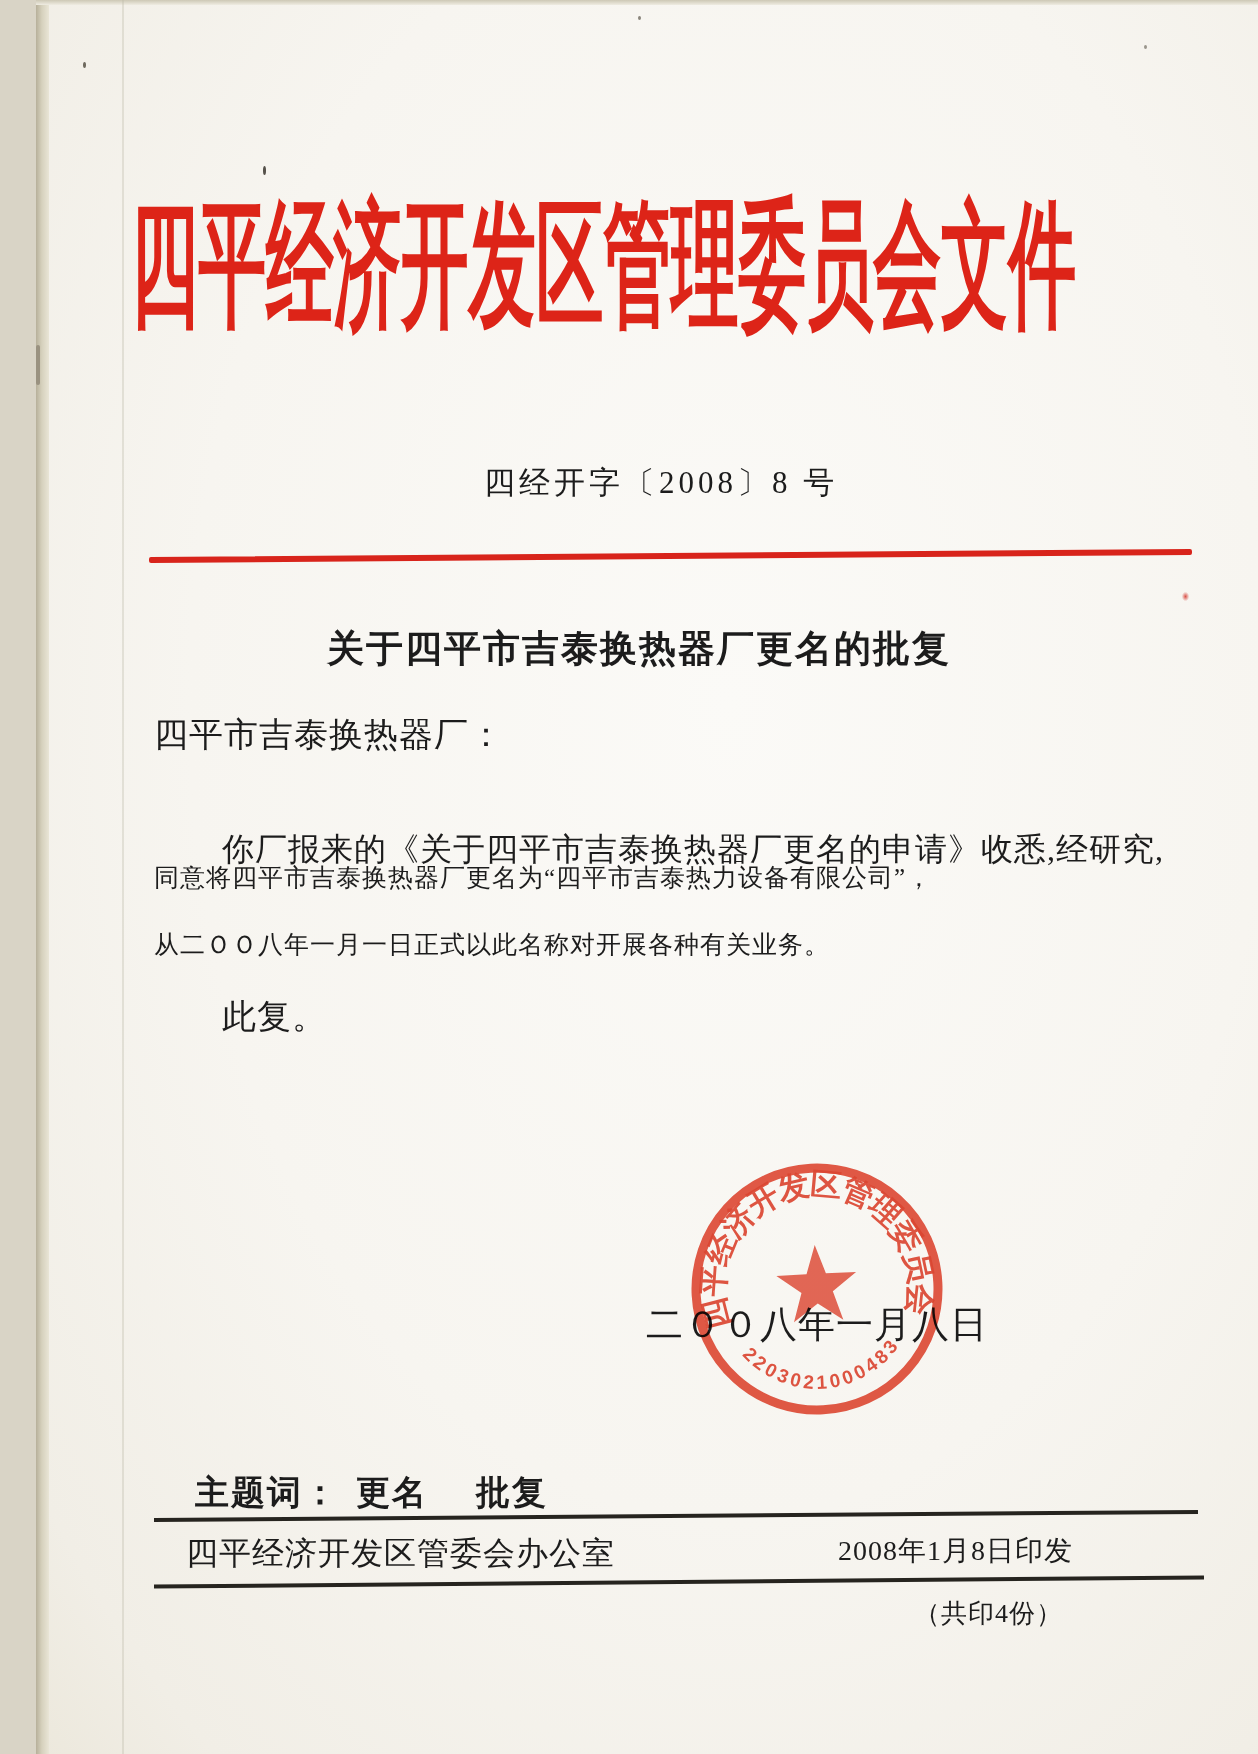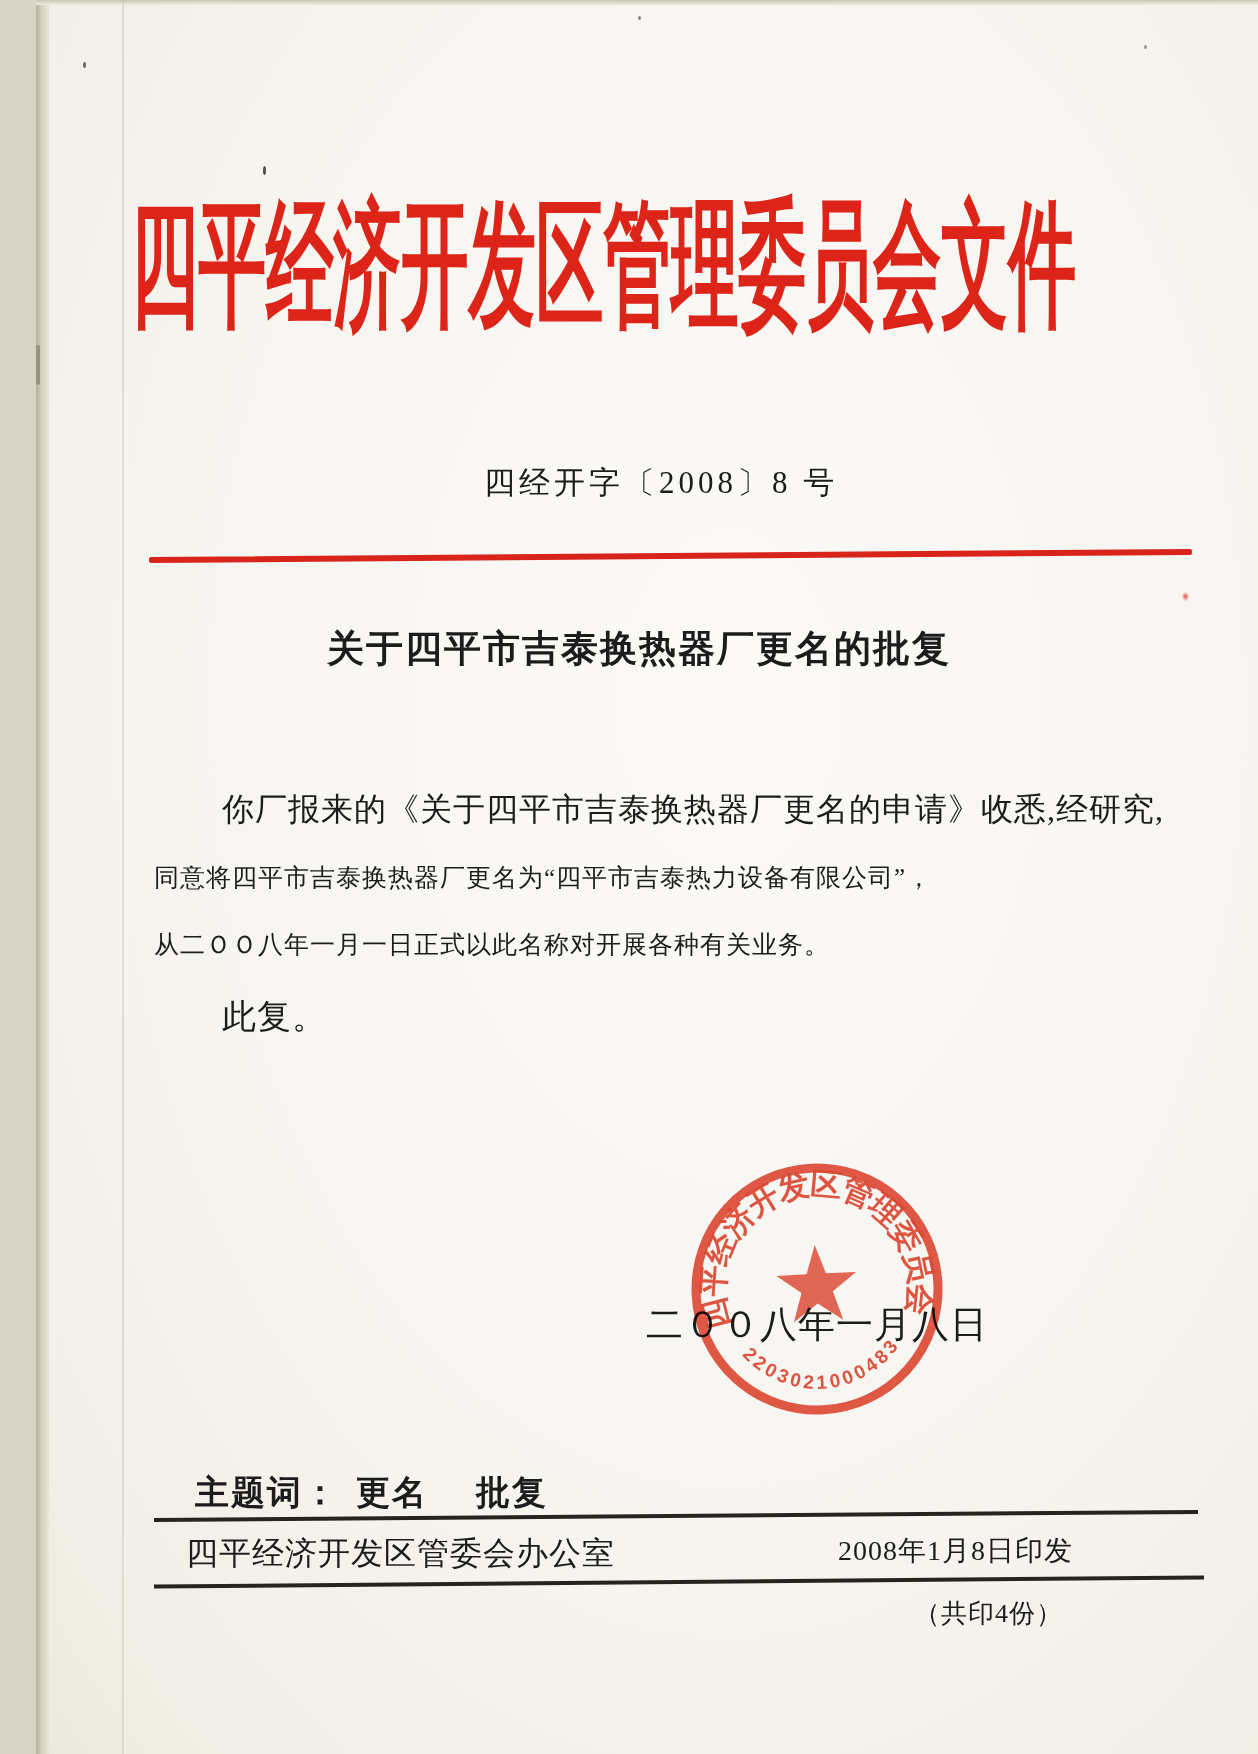--- a/index.html
+++ b/index.html
@@ -30,21 +30,21 @@
     font-size:31px; letter-spacing:4px; transform:translateX(-4px); }
   .red-line { position:absolute; left:113px; top:553px; width:1043px; height:6px;
     background:#d8241b; transform:rotate(-0.45deg); border-radius:2px; }
 
   
   .doc-title { position:absolute; left:0; top:624px; width:1258px; text-align:center;
     font-family:"Liberation Sans","DejaVu Sans",sans-serif; font-weight:700;
     font-size:37px; letter-spacing:2px; transform:translateX(-26px); }
   .body-line { position:absolute; font-size:25px; letter-spacing:1px; white-space:nowrap; }
   .recipient  { left:118px; top:712px; font-size:34px; }
-  .bline-0 { left:186px; top:788px; font-size:32px; }
+  .bline-0 { left:186px; top:828px; font-size:32px; }
   .bline-1 { left:118px; top:861px; }
   .bline-2 { left:118px; top:928px;text-align:center; }
   .bline-3 { left:186px; top:994px; font-size:34px; }
 
   
   .date-line { position:absolute; left:610px; top:1300px; font-size:37px; letter-spacing:1px; }
   .seal { position:absolute; left:651px; top:1158px; width:260px; height:262px;
     mix-blend-mode:multiply; opacity:.93; transform:rotate(-3deg); }
 
   
@@ -81,20 +81,21 @@
   <svg class="header-banner" width="950" height="155">
     <text x="0" y="126" textLength="945" lengthAdjust="spacingAndGlyphs" font-size="138" font-weight="bold" fill="#dd2418" font-family="Liberation Serif, DejaVu Serif, serif">四平经济开发区管理委员会文件</text>
   </svg>
 
   <div class="doc-number">四经开字〔2008〕8 号</div>
 
   <div class="red-line"></div>
 
   <div class="doc-title">关于四平市吉泰换热器厂更名的批复</div>
 
+  <div class="body-line recipient">四平市吉泰换热器厂：</div>
   <div class="body-line bline-0">你厂报来的《关于四平市吉泰换热器厂更名的申请》收悉,经研究,</div>
   <div class="body-line bline-1">同意将四平市吉泰换热器厂更名为“四平市吉泰热力设备有限公司”，</div>
   <div class="body-line bline-2">从二ＯＯ八年一月一日正式以此名称对开展各种有关业务。</div>
   <div class="body-line bline-3">此复。</div>
 
   <div class="date-line">二００八年一月八日</div>
 
   <svg class="seal" viewBox="0 0 260 260">
     <defs>
       <path id="sealTextArc" d="M 43,162 A 93 93 0 1 1 217,162" fill="none"></path>

